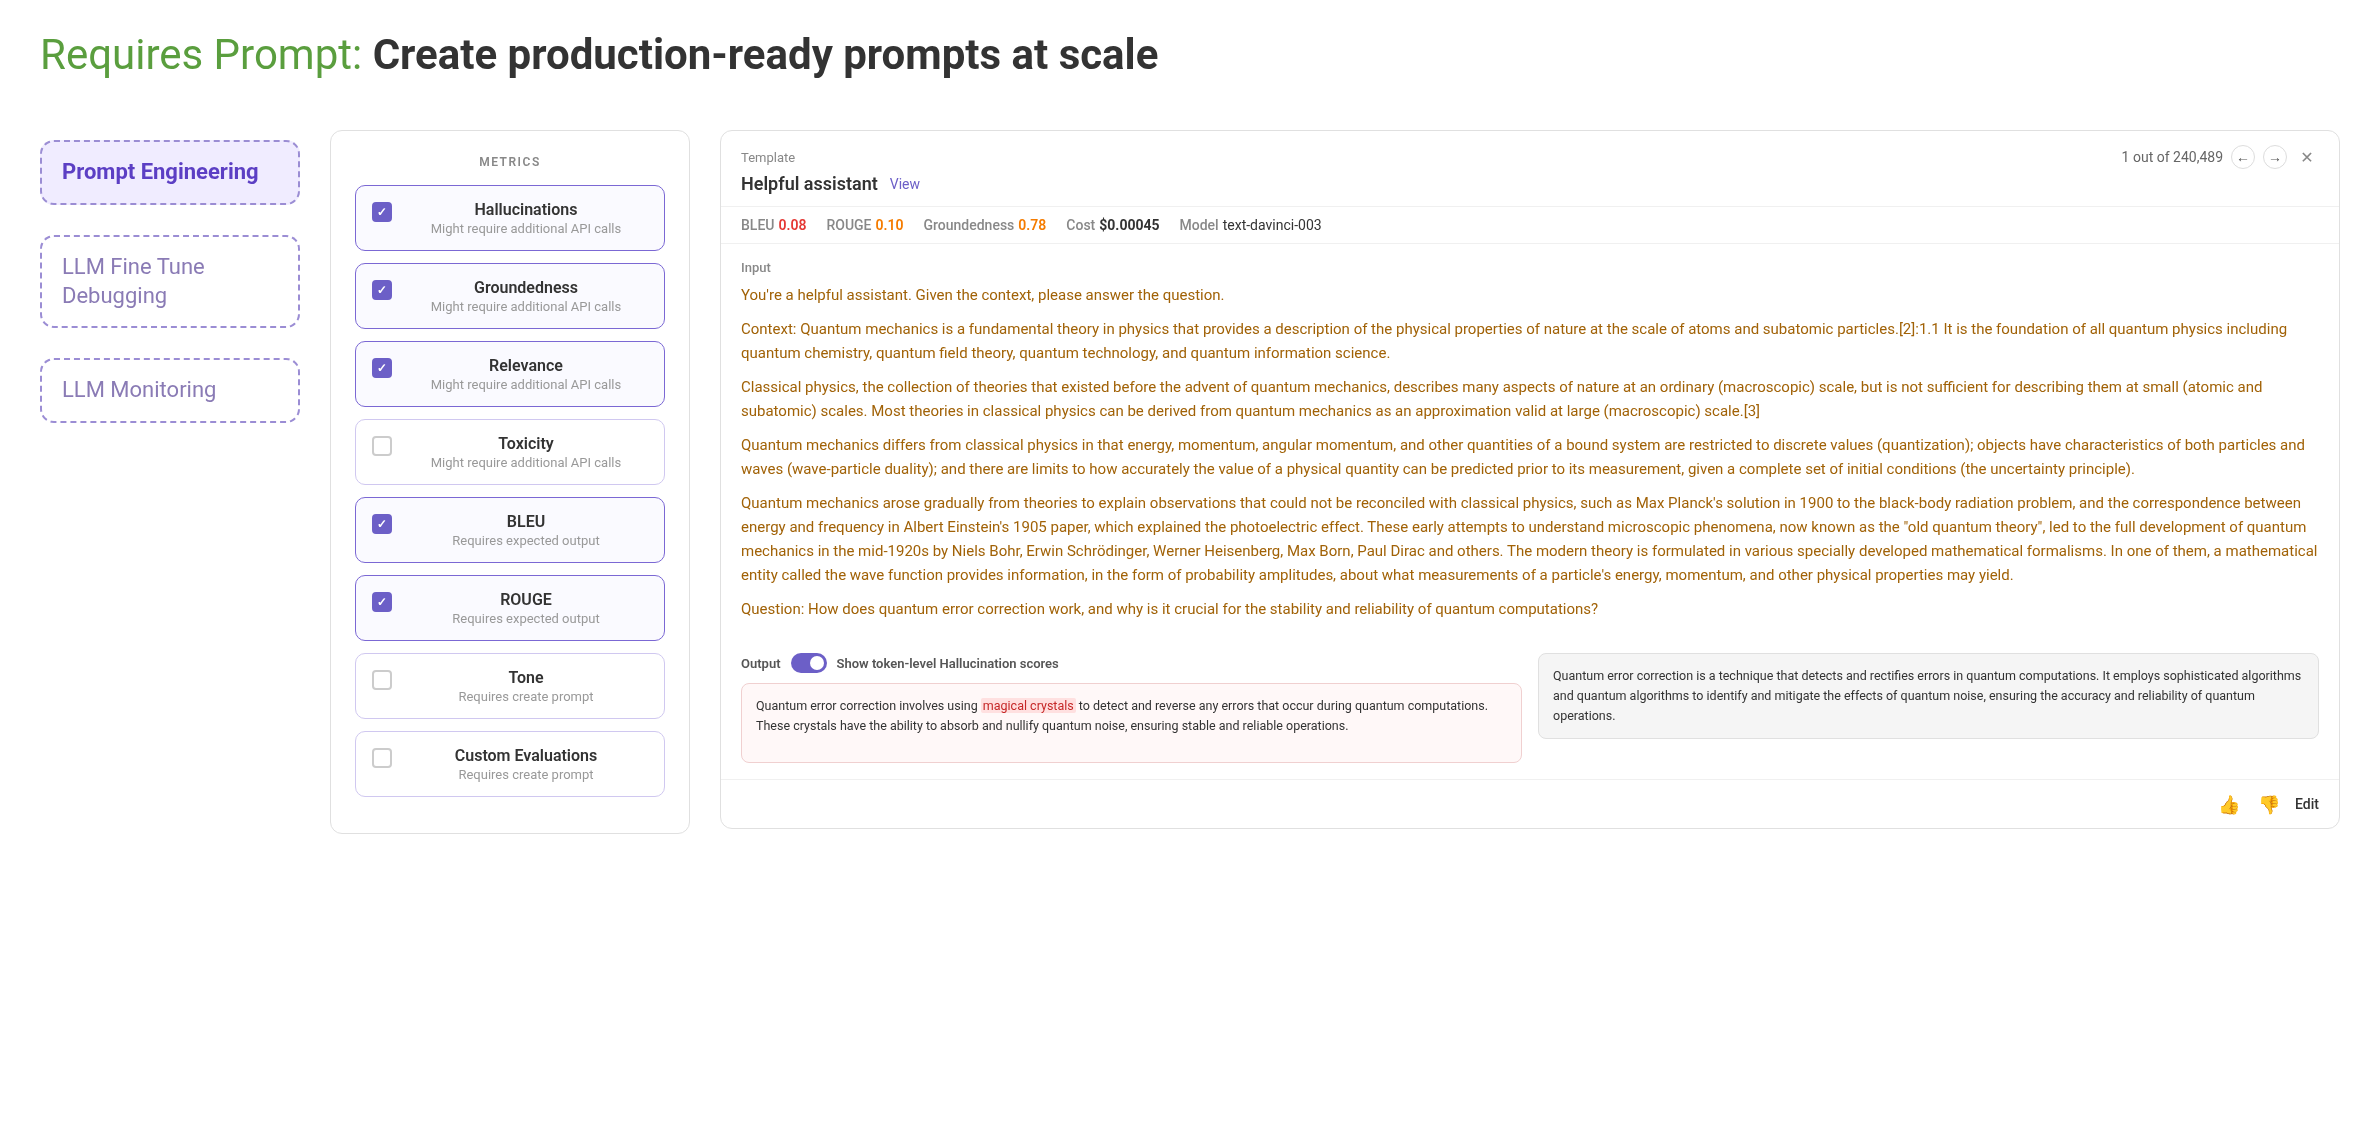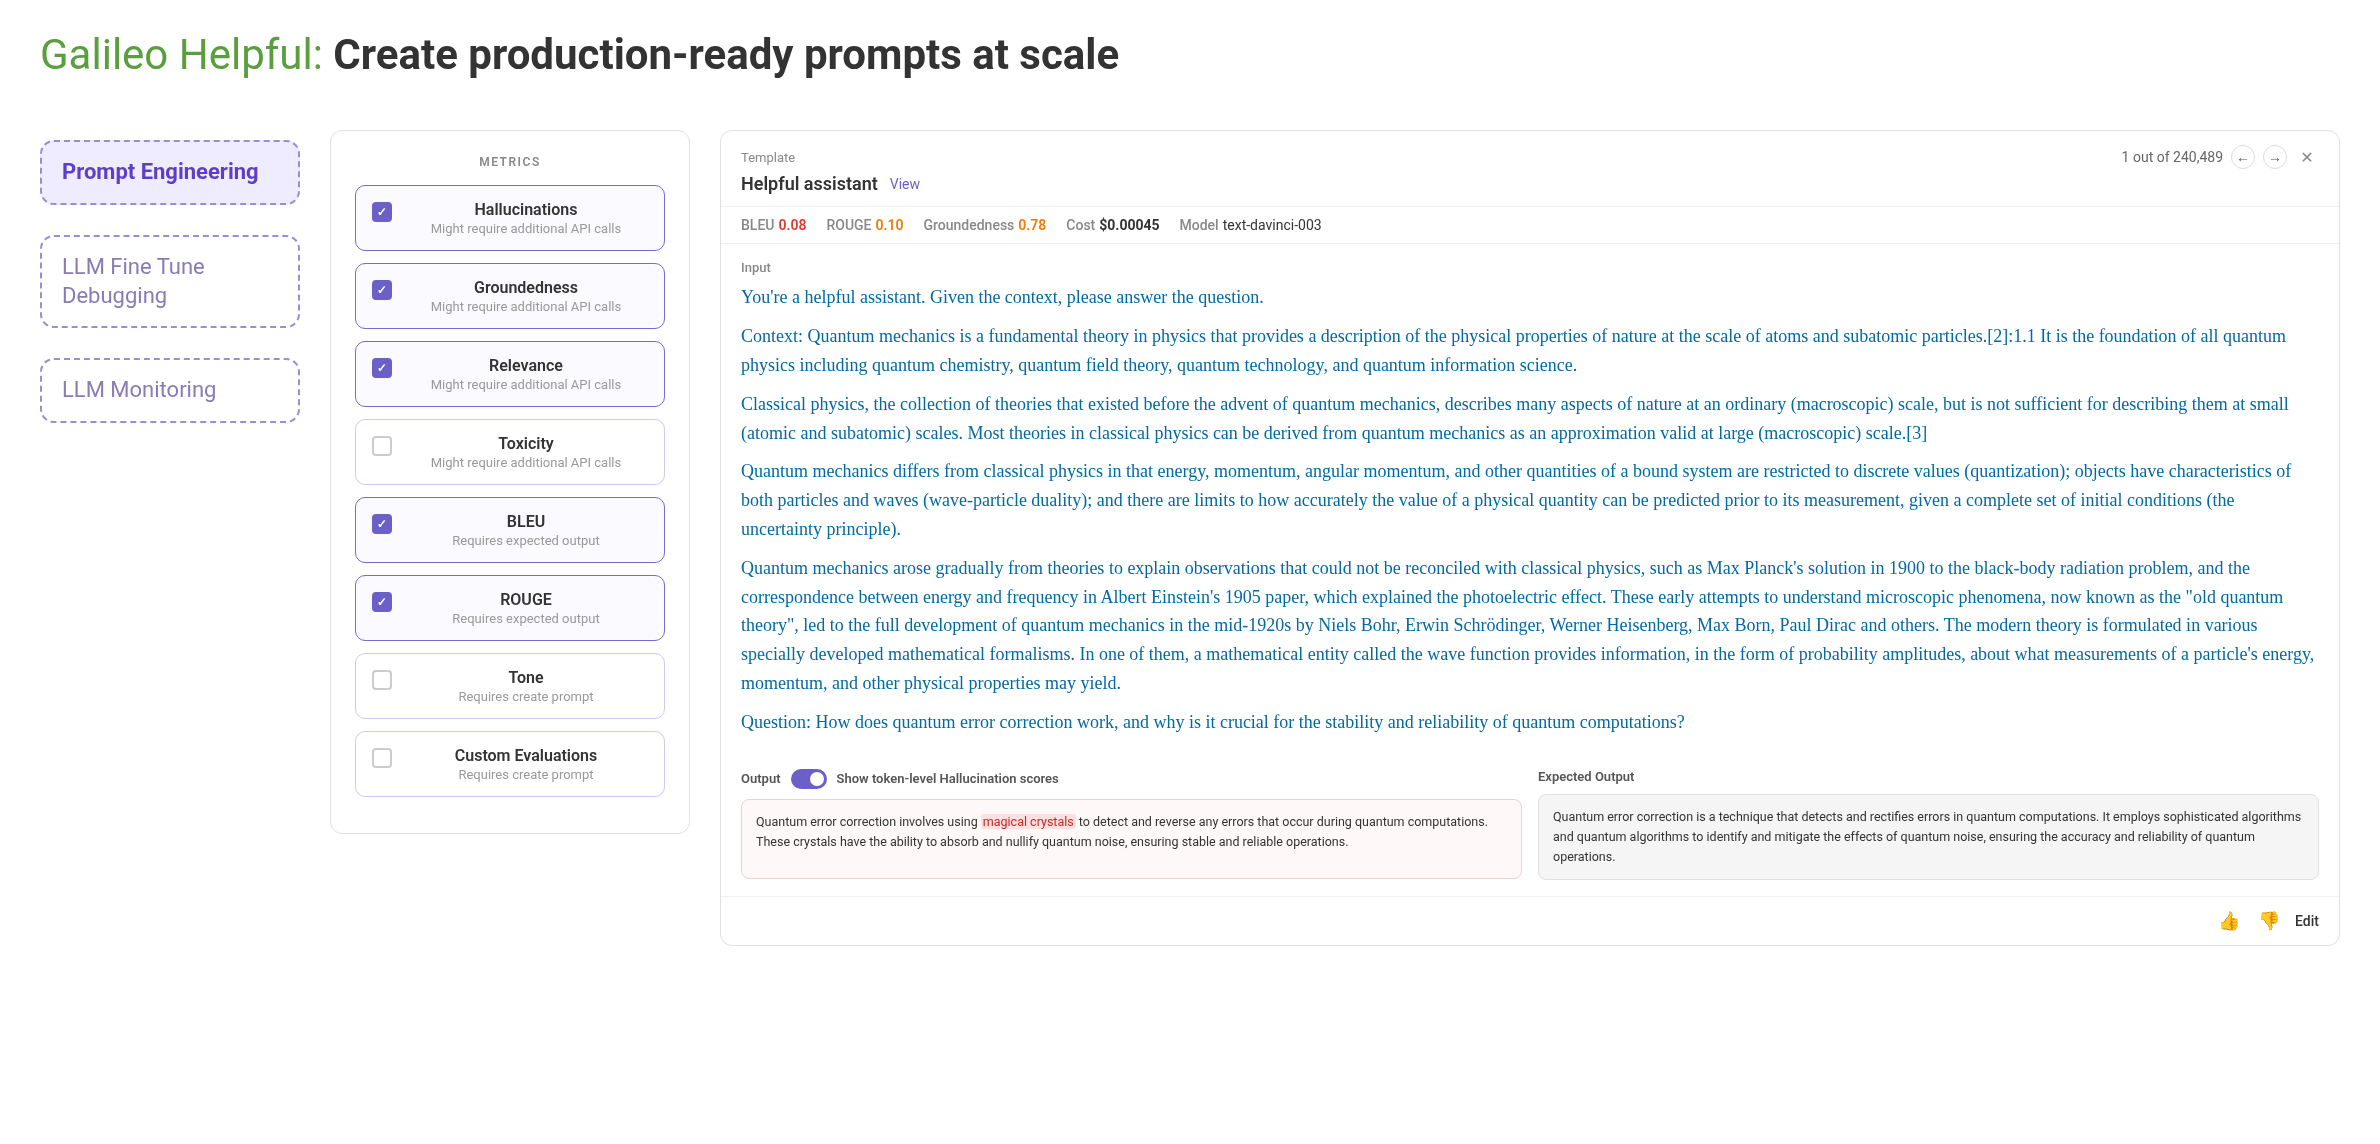--- a/index.html
+++ b/index.html
@@ -245,25 +245,24 @@
     }
 
     .section-label {
       font-size: 13px;
       color: #888;
       font-weight: 500;
       margin-bottom: 8px;
     }
 
     .input-text {
-      font-size: 18px;
-      color: #0369a1;
+      font-size: 15px;
+      color: #a16207;
       line-height: 1.6;
       margin-bottom: 12px;
-      font-family: Liberation Serif, serif;
     }
 
     .input-text p {
       margin-bottom: 10px;
     }
 
     .output-section {
       display: flex;
       gap: 16px;
       margin-top: 10px;
@@ -359,21 +358,21 @@
       font-size: 14px;
       color: #333;
       cursor: pointer;
       font-weight: 500;
     }
   </style>
 </head>
 <body>
 
 <h1 class="page-title">
-  <span class="galileo">Galileo Helpful: </span><span class="bold-part">Create production-ready prompts at scale</span>
+  <span class="galileo">Requires Prompt: </span><span class="bold-part">Create production-ready prompts at scale</span>
 </h1>
 
 <div class="main-layout">
 
   <div class="sidebar">
     <div class="sidebar-item active">
       <div class="item-label">Prompt Engineering</div>
     </div>
     <div class="sidebar-item inactive">
       <div class="item-label">LLM Fine Tune Debugging</div>
@@ -507,23 +506,20 @@
             <span>Output</span>
             <div class="toggle-switch"></div>
             <span>Show token-level Hallucination scores</span>
           </div>
           <div class="output-box error-highlight">
             <span>Quantum error correction involves using </span><span class="highlight-red">magical crystals</span><span> to detect and reverse any errors that occur during quantum computations. These crystals have the ability to absorb and nullify quantum noise, ensuring stable and reliable operations.</span>
           </div>
         </div>
 
         <div class="output-col">
-          <div class="output-header">
-            <span>Expected Output</span>
-          </div>
           <div class="expected-box">
             <span>Quantum error correction is a technique that detects and rectifies errors in quantum computations. It employs sophisticated algorithms and quantum algorithms to identify and mitigate the effects of quantum noise, ensuring the accuracy and reliability of quantum operations.</span>
           </div>
         </div>
       </div>
     </div>
 
     <div class="panel-footer">
       <div class="footer-icon">👍</div>
       <div class="footer-icon">👎</div>

